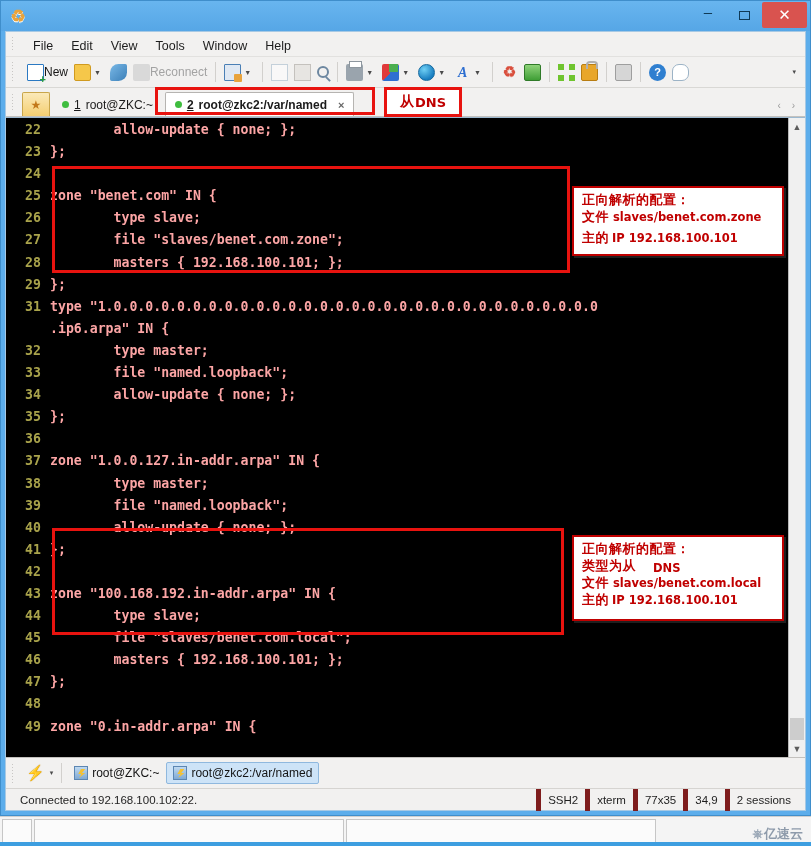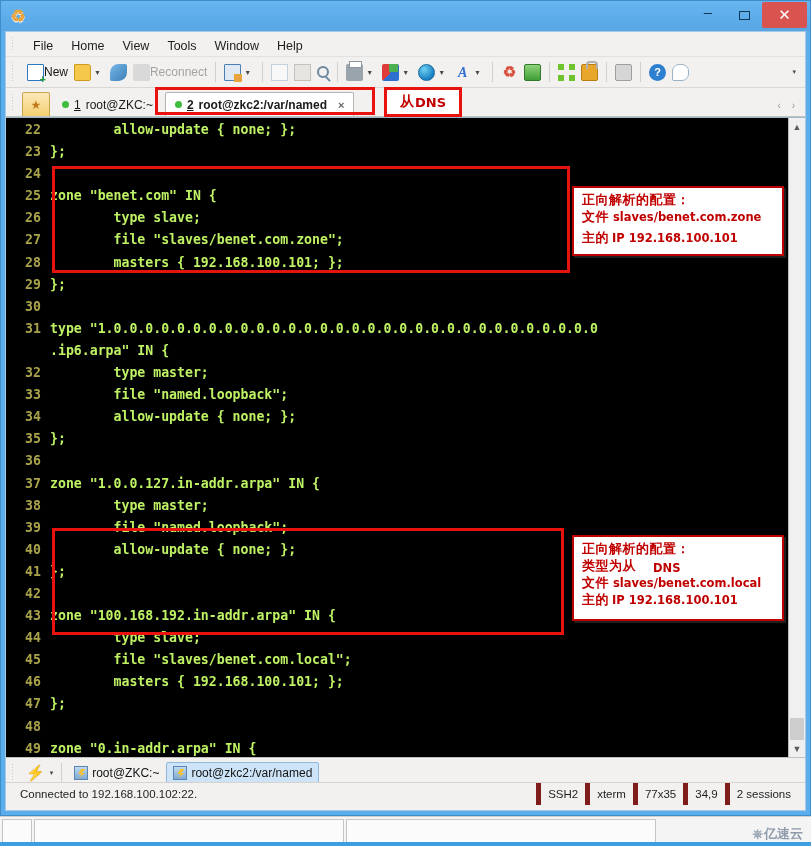--- a/index.html
+++ b/index.html
@@ -167,21 +167,21 @@
     background:#000;
     overflow:hidden;
     font-family:"DejaVu Sans Mono","Liberation Mono",monospace;
     font-size:13.2px;
     line-height:22.1px;
     padding-top:1px;
     font-weight:bold;
   }
   .ln { white-space:pre; height:22.1px; display:flex; }
   .num { width:44px; text-align:right; color:#a9a34b; padding-right:9px; flex:none;}
-  .code { color:#bef264; }
+  .code { color:#fca5a5; }
 
   
   .tscroll {
     width:17px; background:#f0f0f0; border-left:1px solid #b9b9b9;
     position:relative; flex:none;
   }
   .tsarrow{ position:absolute; left:0; right:0; height:17px; display:flex;align-items:center;justify-content:center; font-size:9px; color:#5b5b5b; background:#f0f0f0;}
   .tsarrow.up{top:0;} .tsarrow.down{bottom:0;}
   .tsthumb{ position:absolute; left:1px; right:1px; top:600px; height:60px; background:#cdcdcd; }
 
@@ -201,21 +201,21 @@
   .sess-btn{
     display:flex;align-items:center;gap:4px;height:22px;padding:0 6px;
     font-size:12px;color:#141414;border:1px solid transparent;border-radius:2px;
   }
   .sess-btn.active{ background:#cde3f7; border-color:#8fb8de;}
   .ic-sess{ width:14px;height:14px;background:linear-gradient(#bfd9f0,#7fa9d4); border:1px solid #5c86b2; position:relative;}
   .ic-sess:after{content:"";position:absolute;left:3px;top:2px;width:7px;height:9px;background:#f5c132;clip-path:polygon(40% 0,100% 0,55% 45%,100% 45%,10% 100%,45% 55%,0 55%);}
 
   
   .statusbar{
-    position:absolute; left:0; right:0; bottom:6px; height:22px;
+    position:absolute; left:0; right:0; bottom:0; height:22px;
     background:#f2f1f0; border-top:1px solid #d6d4d1;
     display:flex; align-items:center; font-size:11.5px; color:#1e1e1e;
   }
   .sb-left{ padding-left:14px; flex:1;}
   .sb-cell{ padding:0 7px; border-left:5px solid #7f1d1d; height:22px; display:flex;align-items:center;}
 
   
   .taskstrip{
     position:absolute; left:0; bottom:0; width:811px; height:30px;
     background:#f4f4f4; border-top:1px solid #cfcfcf;
@@ -265,21 +265,21 @@
             <span></span>
           </div>
         <div class="wb close">✕</div>
       </div>
     </div>
 
     <div class="client">
 
       <div class="menubar">
         <div class="menu-item">File</div>
-        <div class="menu-item">Home</div>
+        <div class="menu-item">Edit</div>
         <div class="menu-item">View</div>
         <div class="menu-item">Tools</div>
         <div class="menu-item">Window</div>
         <div class="menu-item">Help</div>
       </div>
 
       <div class="toolbar">
         <div class="tb-btn">
           <span class="ic ic-new"></span>
           <span>New</span>
@@ -375,21 +375,20 @@
       <div class="term-wrap">
         <div class="term" id="term">
             <div class="ln"><span class="num">22</span><span class="code">        allow-update { none; };</span></div>
             <div class="ln"><span class="num">23</span><span class="code">};</span></div>
             <div class="ln"><span class="num">24</span><span class="code"></span></div>
             <div class="ln"><span class="num">25</span><span class="code">zone "benet.com" IN {</span></div>
             <div class="ln"><span class="num">26</span><span class="code">        type slave;</span></div>
             <div class="ln"><span class="num">27</span><span class="code">        file "slaves/benet.com.zone";</span></div>
             <div class="ln"><span class="num">28</span><span class="code">        masters { 192.168.100.101; };</span></div>
             <div class="ln"><span class="num">29</span><span class="code">};</span></div>
-            <div class="ln"><span class="num">30</span><span class="code"></span></div>
             <div class="ln"><span class="num">31</span><span class="code">type "1.0.0.0.0.0.0.0.0.0.0.0.0.0.0.0.0.0.0.0.0.0.0.0.0.0.0.0.0.0.0.0</span></div>
             <div class="ln"><span class="num"></span><span class="code">.ip6.arpa" IN {</span></div>
             <div class="ln"><span class="num">32</span><span class="code">        type master;</span></div>
             <div class="ln"><span class="num">33</span><span class="code">        file "named.loopback";</span></div>
             <div class="ln"><span class="num">34</span><span class="code">        allow-update { none; };</span></div>
             <div class="ln"><span class="num">35</span><span class="code">};</span></div>
             <div class="ln"><span class="num">36</span><span class="code"></span></div>
             <div class="ln"><span class="num">37</span><span class="code">zone "1.0.0.127.in-addr.arpa" IN {</span></div>
             <div class="ln"><span class="num">38</span><span class="code">        type master;</span></div>
             <div class="ln"><span class="num">39</span><span class="code">        file "named.loopback";</span></div>

